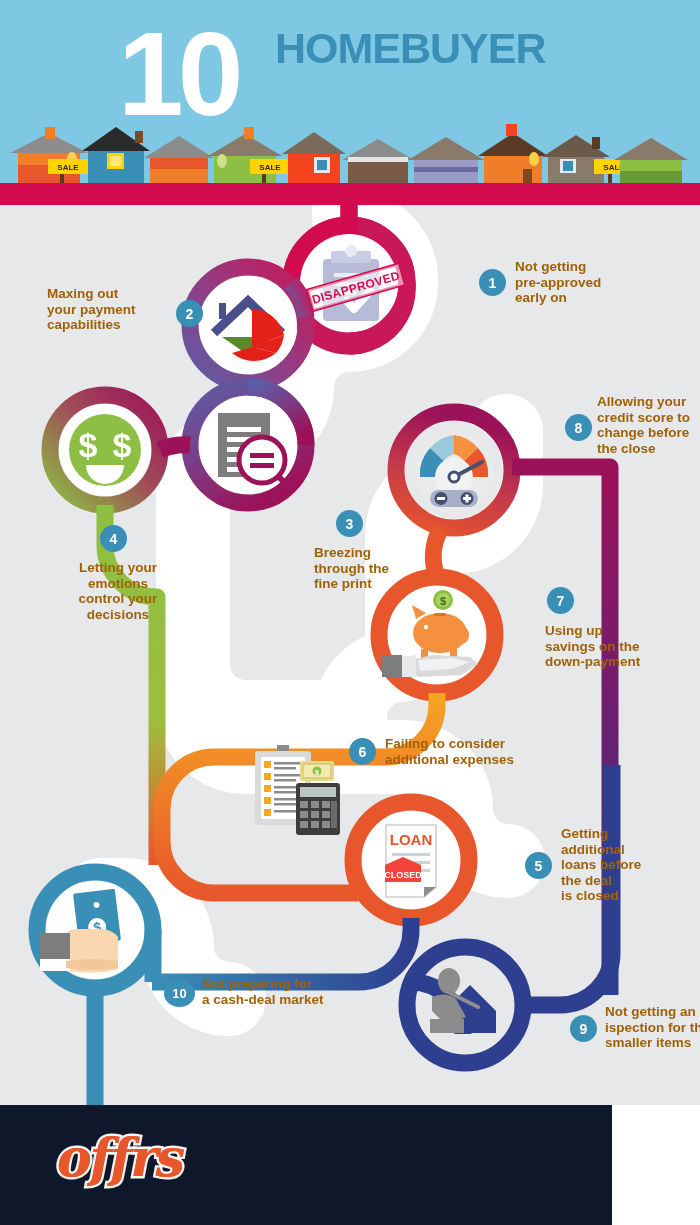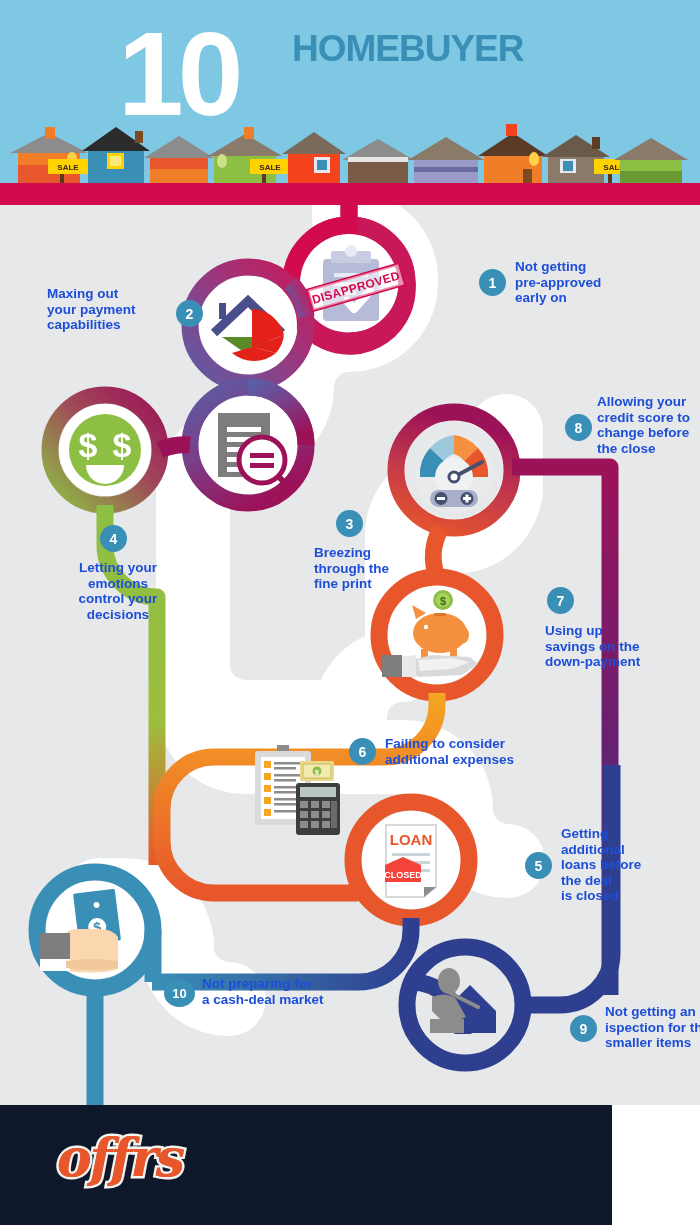--- a/index.html
+++ b/index.html
@@ -14,43 +14,43 @@
 
   
   .header{position:absolute;left:0;top:0;width:700px;height:205px;background:#7ec8e3;overflow:hidden;}
   .title-wrap{position:absolute;left:0;top:10px;width:700px;height:140px;}
   .big-ten{
     position:absolute;left:118px;top:10px;
     font-size:118px;line-height:108px;font-weight:bold;color:#ffffff;
     letter-spacing:-6px;font-family:"Liberation Sans", sans-serif;
   }
   .title-lines{
-    position:absolute;left:292px;top:18px;
-    color:#3a8fb7;font-weight:bold;font-size:37px;line-height:41px;
+    position:absolute;left:275px;top:18px;
+    color:#3a8fb7;font-weight:bold;font-size:43px;line-height:41px;
     letter-spacing:-1px;
   }
   .title-lines div{white-space:nowrap;}
   .skyline{position:absolute;left:0;bottom:22px;width:700px;height:62px;}
   .redbar{position:absolute;left:0;bottom:0;width:700px;height:22px;background:#d10b4d;}
 
   
   .body-panel{position:absolute;left:0;top:205px;width:700px;height:900px;background:#e6e8ea;}
   .pathsvg{position:absolute;left:0;top:205px;width:700px;height:900px;}
 
   
   .step{position:absolute;}
   .badge{
     position:absolute;border-radius:50%;
     background:#3a8fb7;color:#fff;font-weight:bold;
     display:flex;align-items:center;justify-content:center;
     font-size:14px;width:27px;height:27px;
   }
   .badge.wide{width:31px;height:27px;border-radius:50%;font-size:13px;}
   .lbl{
-    position:absolute;color:#1d4ed8;font-weight:bold;font-size:13.5px;line-height:15.5px;
+    position:absolute;color:#a16207;font-weight:bold;font-size:13.5px;line-height:15.5px;
   }
   .lbl.right{text-align:left;}
 
   
   .footer{position:absolute;left:0;top:1105px;width:612px;height:120px;background:#0f172a;}
   .logo{
     position:absolute;left:40px;top:18px;width:160px;height:82px;
   }
   .logo-text{
     position:absolute;left:0;top:4px;width:160px;

